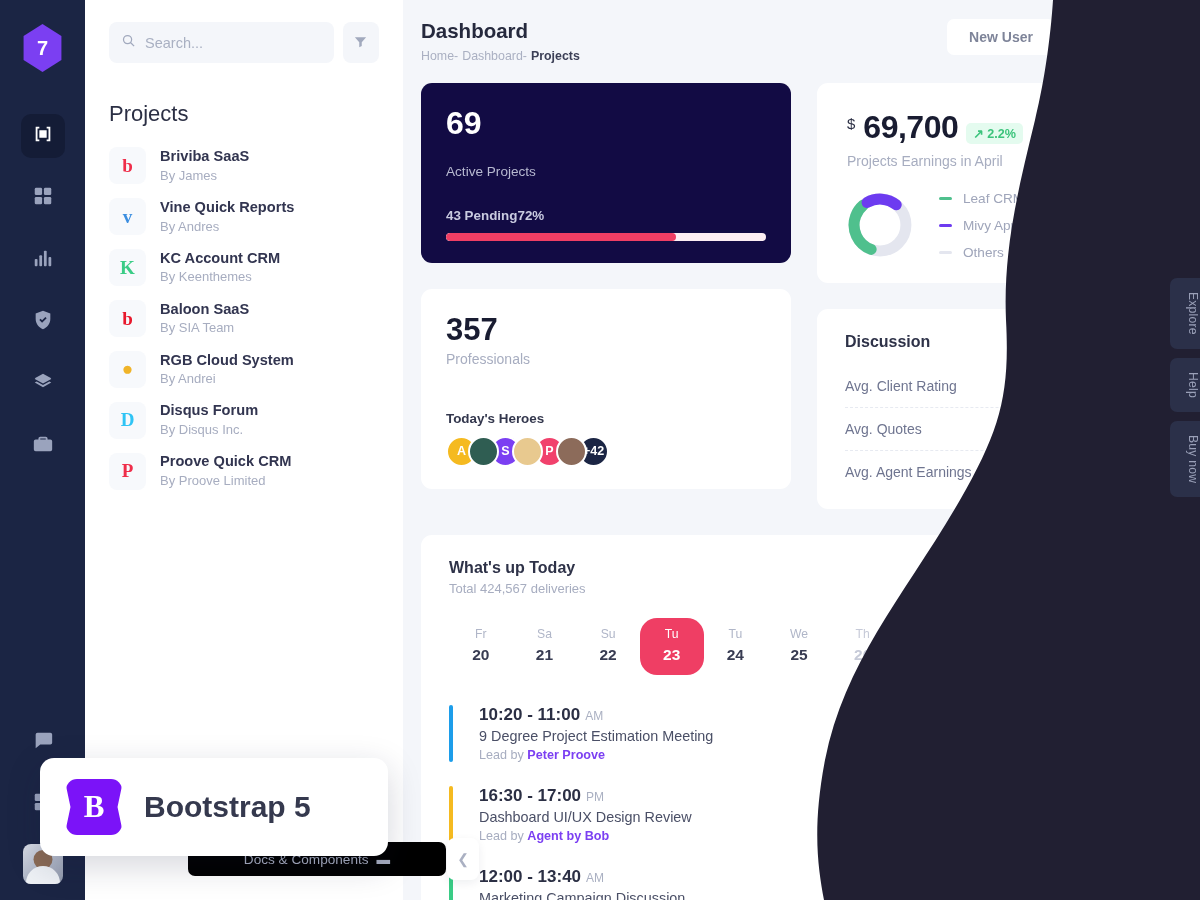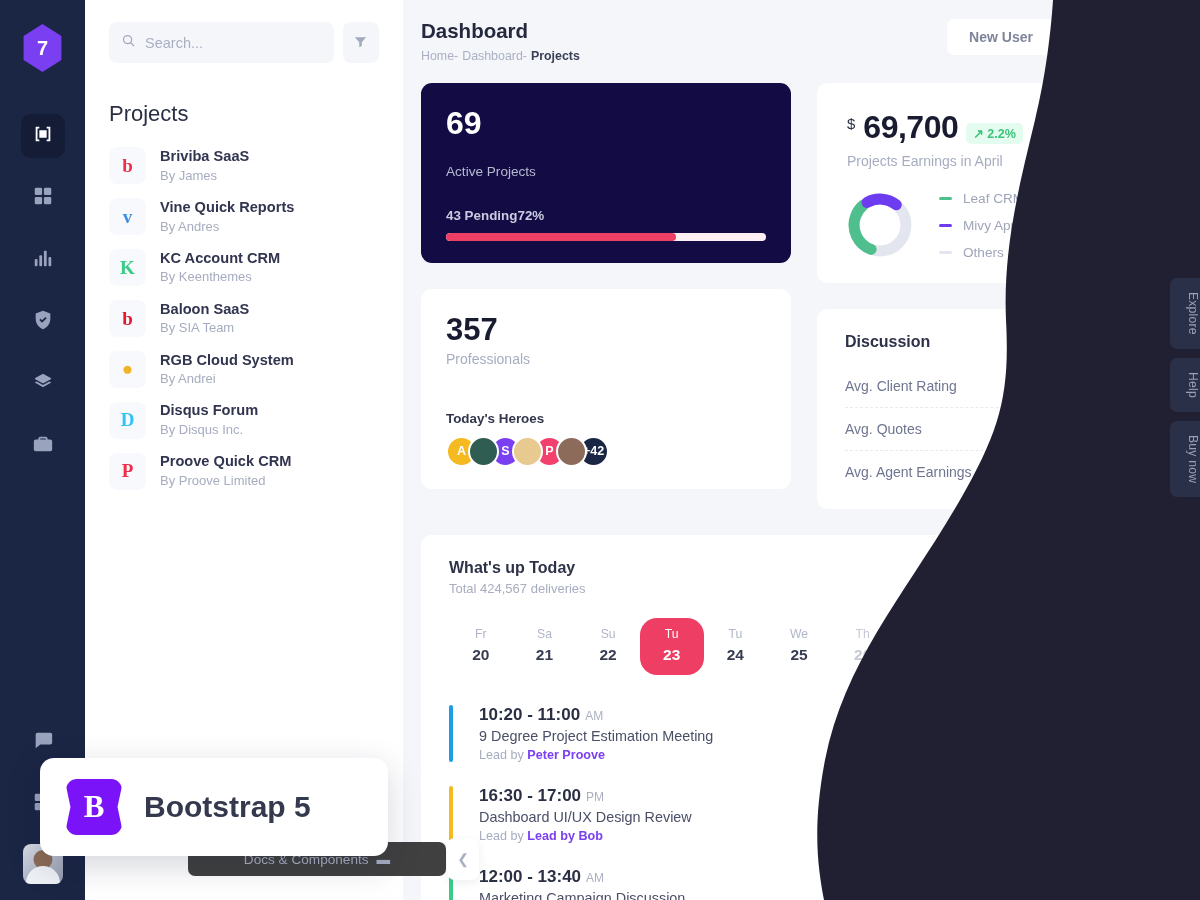--- a/index.html
+++ b/index.html
@@ -220,21 +220,21 @@
     width: 56px; height: 56px; background: #7b13f8; border-radius: 11px;
     display: flex; align-items: center; justify-content: center;
     color: #fff; font-size: 31px; font-weight: 700; font-family: "Liberation Serif", serif;
     clip-path: polygon(0% 12%, 8% 0%, 92% 0%, 100% 12%, 92% 50%, 100% 88%, 92% 100%, 8% 100%, 0% 88%, 8% 50%);
   }
   .bs-text { font-size: 30px; font-weight: 700; color: #35394e; }
 
   
   .docs-bar {
     position: absolute; left: 103px; bottom: 24px; width: 258px; height: 34px;
-    background: #404040; border-radius: 7px; z-index: 5;
+    background: #000000; border-radius: 7px; z-index: 5;
     display: flex; align-items: center; justify-content: center; gap: 8px;
     font-size: 13.6px; color: #a7adc0;
   }
   .collapse-btn {
     position: absolute; left: 362px; bottom: 20px; width: 32px; height: 42px;
     background: #ffffff; border-radius: 8px; z-index: 5;
     display: flex; align-items: center; justify-content: center; color: #aab0c2; font-size: 14px;
     box-shadow: 0 3px 10px rgba(20,25,60,.07);
   }
 </style>
@@ -593,21 +593,21 @@
               <div class="event-name">9 Degree Project Estimation Meeting</div>
               <div class="event-lead">Lead by <b>Peter Proove</b></div>
             </div>
             <button class="btn-view">View</button>
           </div>
           <div class="event">
             <div class="event-bar" style="background:#f5ba20"></div>
             <div>
               <div><span class="event-time">16:30 - 17:00</span><span class="event-ampm">PM</span></div>
               <div class="event-name">Dashboard UI/UX Design Review</div>
-              <div class="event-lead">Lead by <b>Lead by Bob</b></div>
+              <div class="event-lead">Lead by <b>Agent by Bob</b></div>
             </div>
             <button class="btn-view">View</button>
           </div>
           <div class="event">
             <div class="event-bar" style="background:#3acc86"></div>
             <div>
               <div><span class="event-time">12:00 - 13:40</span><span class="event-ampm">AM</span></div>
               <div class="event-name">Marketing Campaign Discussion</div>
               <div class="event-lead"></div>
             </div>

